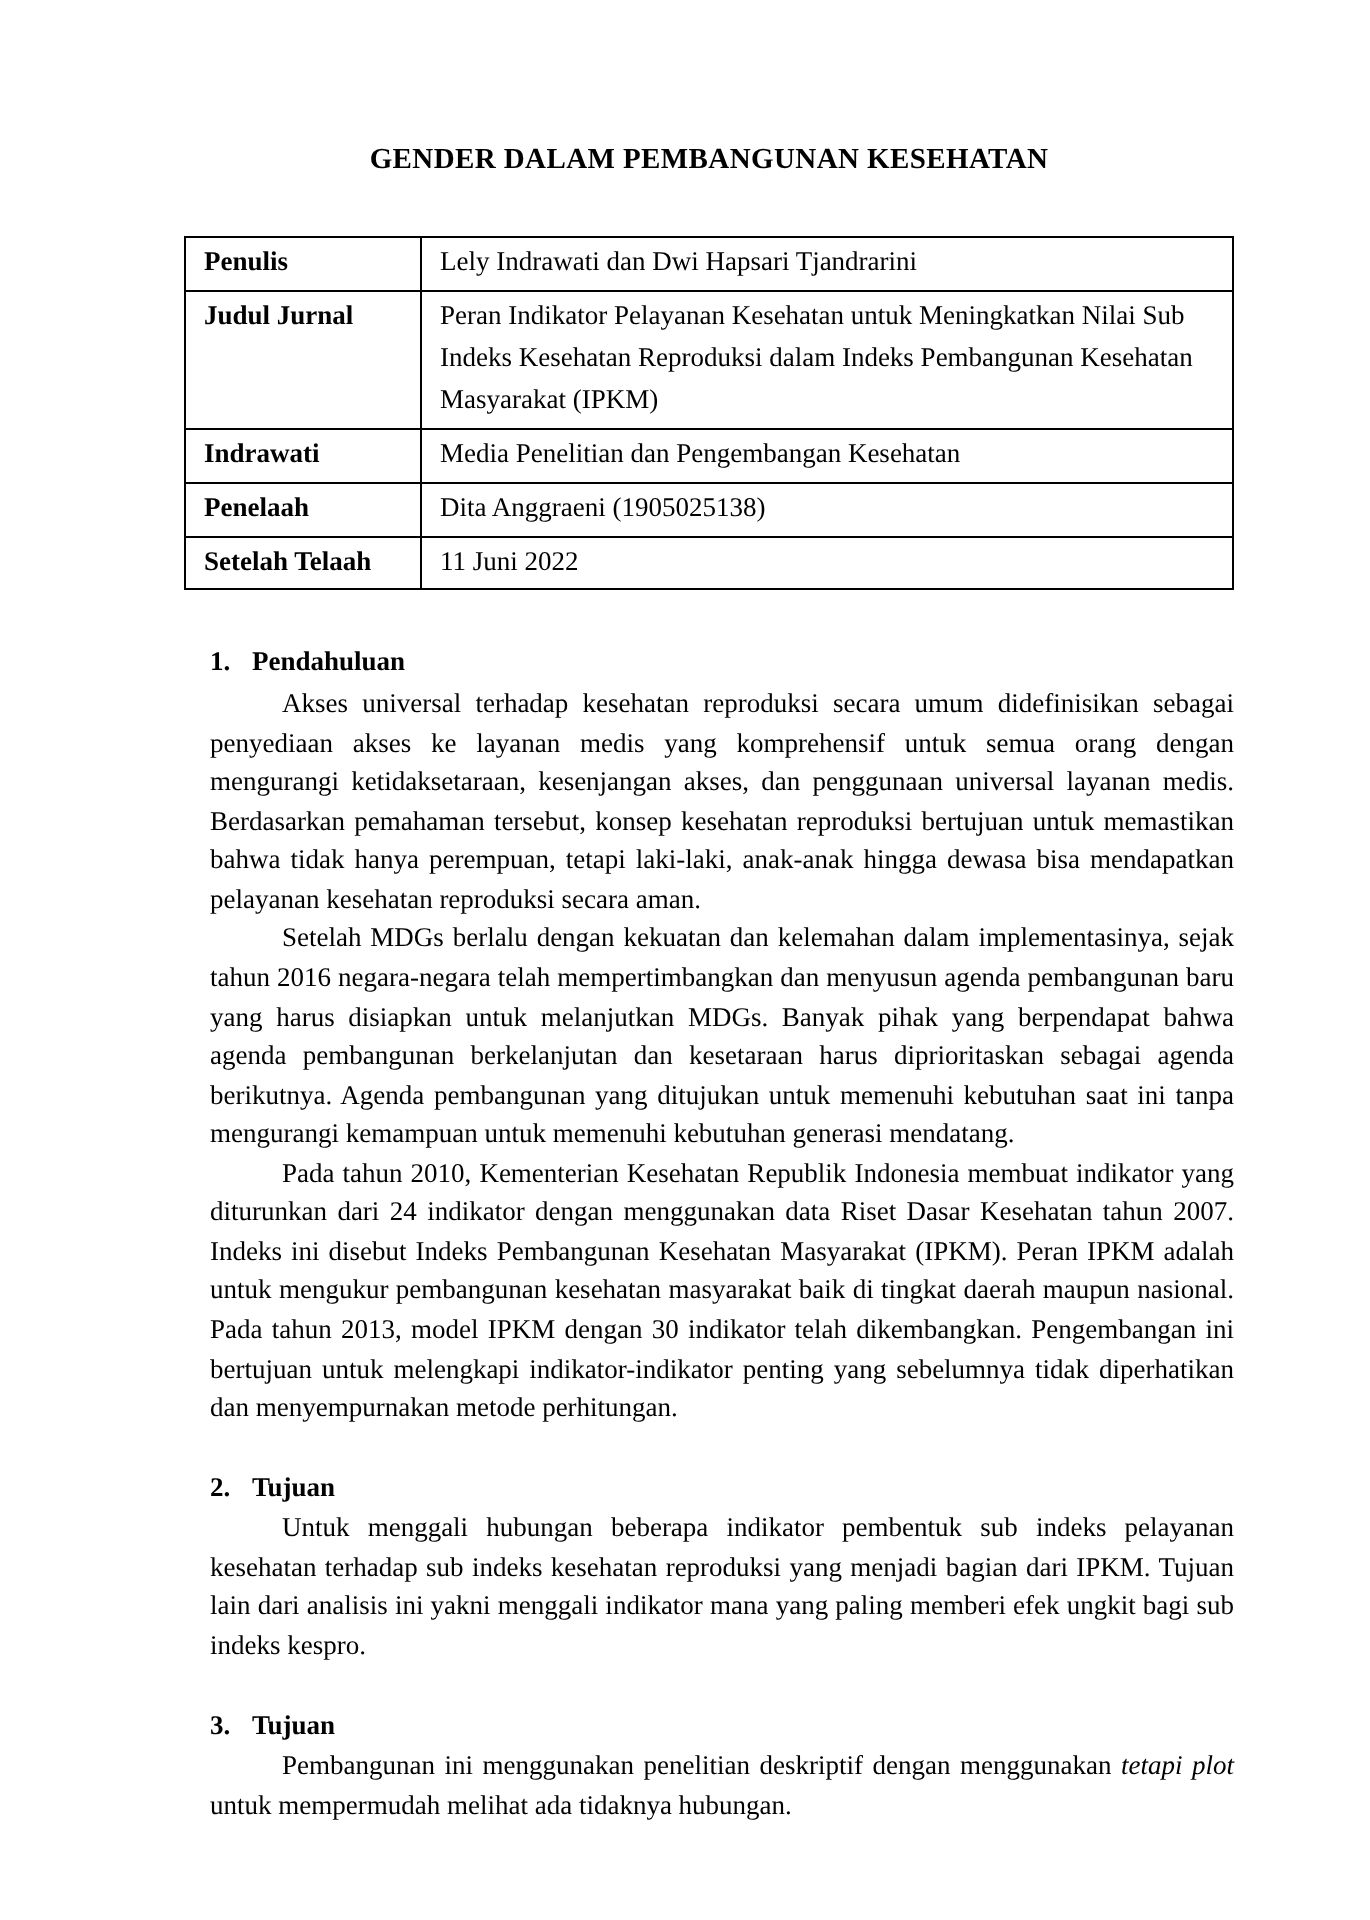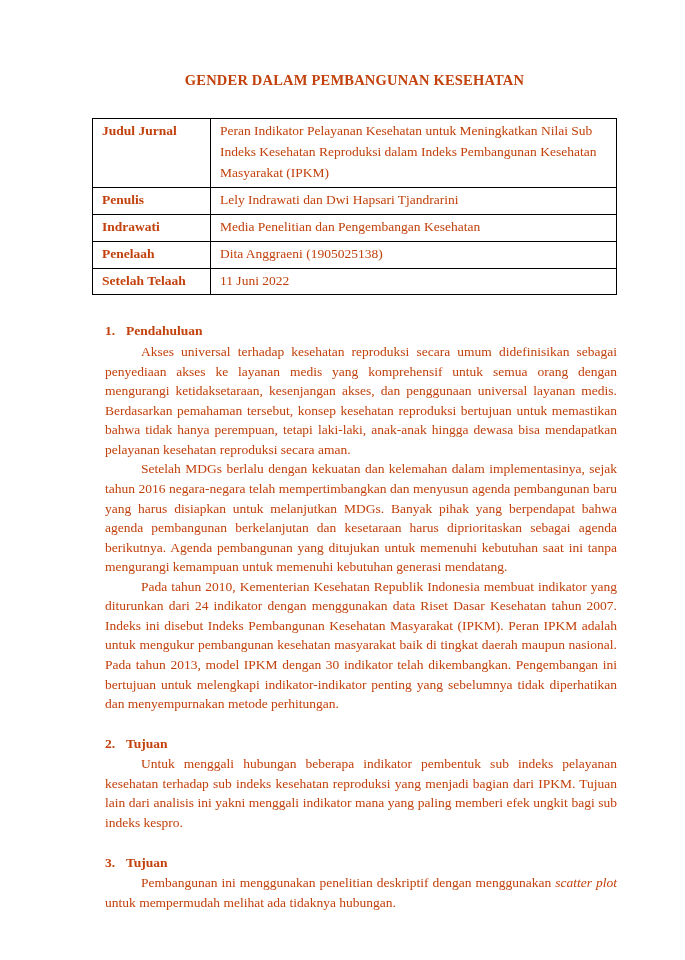--- a/index.html
+++ b/index.html
@@ -5,21 +5,21 @@
   * { margin: 0; padding: 0; box-sizing: border-box; }
   html, body { background: #ffffff; }
   .page {
     position: relative;
     width: 685px;
     height: 960px;
     margin: 0 auto;
     background: #ffffff;
     font-family: "Liberation Serif", serif;
     font-size: 13.5px;
-    color: #c2410c;
+    color: #000000;
     padding: 72px 68px 40px 92px;
     overflow: hidden;
   }
   .doc-title {
     font-size: 14.5px;
     font-weight: bold;
     text-align: center;
     letter-spacing: 0.2px;
     margin-bottom: 29px;
   }
@@ -59,26 +59,26 @@
 </head>
 <body>
 
 <div class="page">
 
   <h1 class="doc-title">GENDER DALAM PEMBANGUNAN KESEHATAN</h1>
 
   <table class="info-table">
     <tbody>
       <tr>
+        <td class="cell-label">Penulis</td>
+        <td class="cell-value">Lely Indrawati dan Dwi Hapsari Tjandrarini</td>
+      </tr>
+      <tr>
         <td class="cell-label">Judul Jurnal</td>
         <td class="cell-value">Peran Indikator Pelayanan Kesehatan untuk Meningkatkan Nilai Sub Indeks Kesehatan Reproduksi dalam Indeks Pembangunan Kesehatan Masyarakat (IPKM)</td>
-      </tr>
-      <tr>
-        <td class="cell-label">Penulis</td>
-        <td class="cell-value">Lely Indrawati dan Dwi Hapsari Tjandrarini</td>
       </tr>
       <tr>
         <td class="cell-label">Indrawati</td>
         <td class="cell-value">Media Penelitian dan Pengembangan Kesehatan</td>
       </tr>
       <tr>
         <td class="cell-label">Penelaah</td>
         <td class="cell-value">Dita Anggraeni (1905025138)</td>
       </tr>
       <tr>
@@ -104,16 +104,16 @@
       <span class="sec-title">Tujuan</span>
     </div>
     <p class="para">Untuk menggali hubungan beberapa indikator pembentuk sub indeks pelayanan kesehatan terhadap sub indeks kesehatan reproduksi yang menjadi bagian dari IPKM. Tujuan lain dari analisis ini yakni menggali indikator mana yang paling memberi efek ungkit bagi sub indeks kespro.</p>
   </div>
 
   <div class="section">
     <div class="section-heading">
       <span class="sec-num">3.</span>
       <span class="sec-title">Tujuan</span>
     </div>
-    <p class="para"><span>Pembangunan ini menggunakan penelitian deskriptif dengan menggunakan </span><span class="italic">scatter plot</span><span> untuk mempermudah melihat ada tidaknya hubungan.</span></p>
+    <p class="para"><span>Pembangunan ini menggunakan penelitian deskriptif dengan menggunakan </span><span class="italic">tetapi plot</span><span> untuk mempermudah melihat ada tidaknya hubungan.</span></p>
   </div>
 
 </div>
 
 </body></html>

